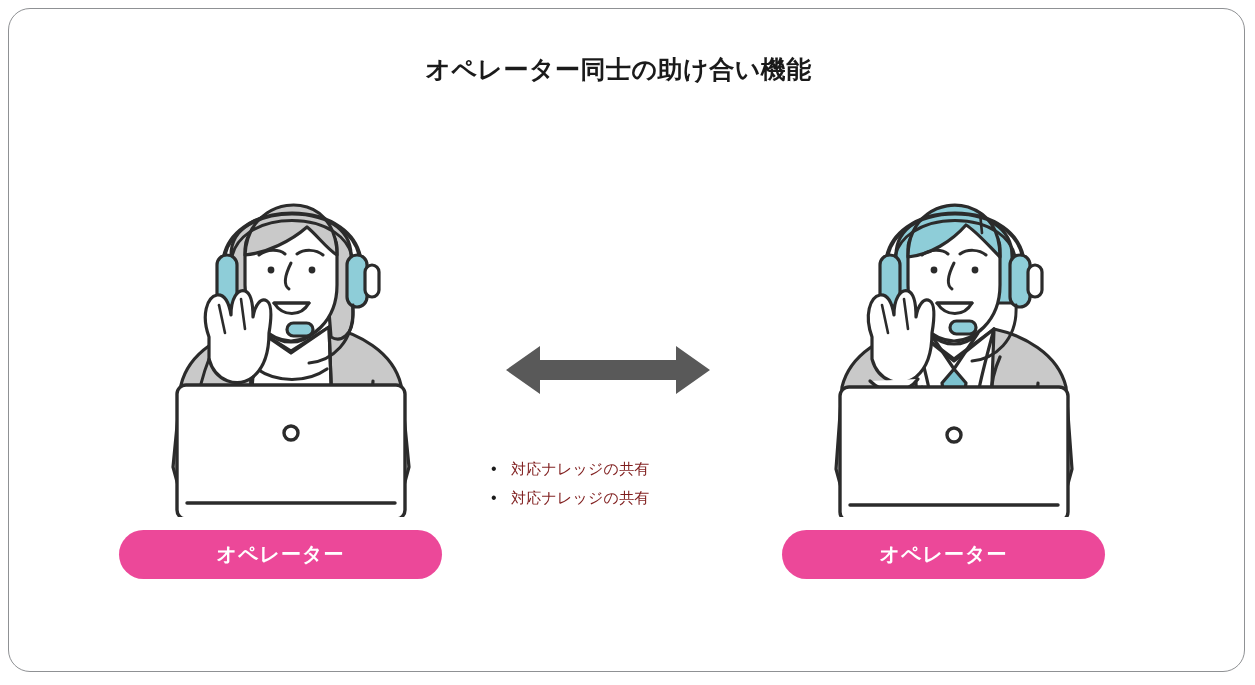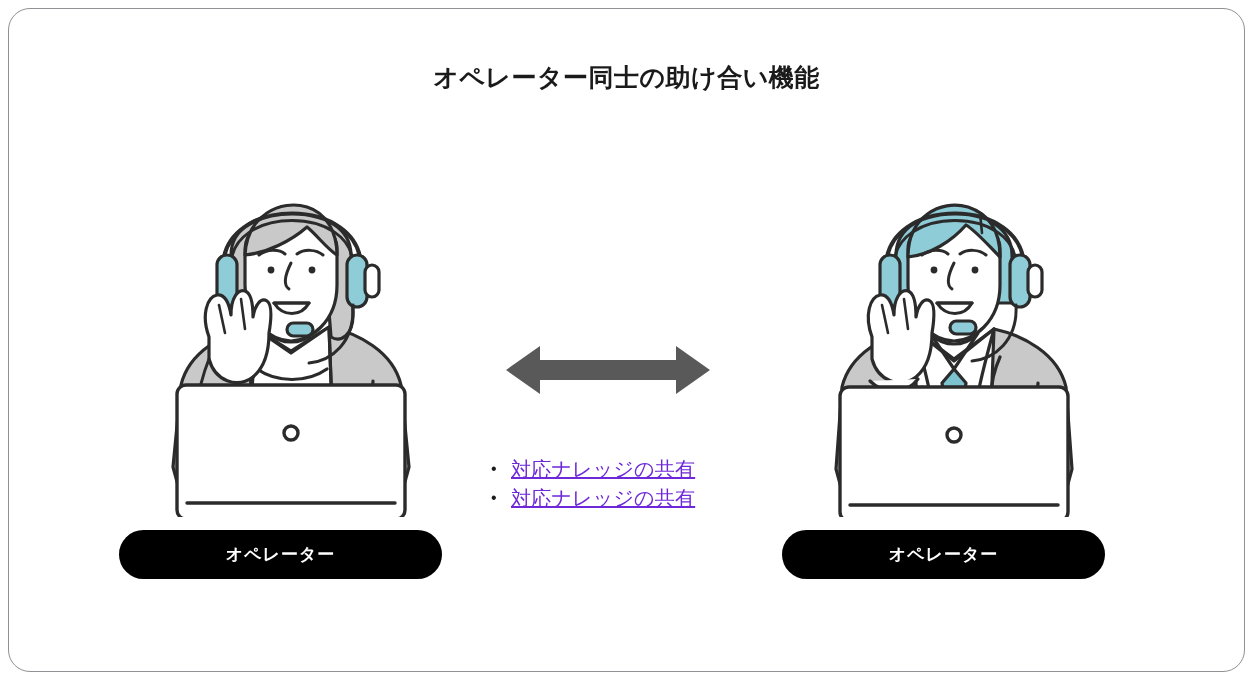--- a/index.html
+++ b/index.html
@@ -76,54 +76,53 @@
   }
   .bullet-dot {
     width: 20px;
     flex: 0 0 20px;
     font-size: 16px;
     line-height: 20px;
     color: #1a1a1a;
     text-align: left;
   }
   .bullet-text {
-    font-size: 20px;
+    font-size: 15px;
     line-height: 20px;
-    color: #6d28d9;
+    color: #7f1d1d;
     letter-spacing: 0.2px;
-    text-decoration: underline;
   }
 
   
   .pill-button {
     position: absolute;
     top: 529px;
     height: 49px;
     border-radius: 26px;
-    background: #000000;
+    background: #ec4899;
     color: #ffffff;
-    font-size: 17px;
+    font-size: 20px;
     font-weight: 700;
     letter-spacing: 1px;
     display: flex;
     align-items: center;
     justify-content: center;
     box-sizing: border-box;
     border: none;
     font-family: "Liberation Sans", "DejaVu Sans", sans-serif;
   }
   .pill-button.left  { left: 118px; width: 323px; }
   .pill-button.right { left: 781px; width: 323px; }
 </style>
 </head>
 <body>
 
 <div class="slide-frame">
 
-  <div class="slide-title" style="position:absolute; left:-9px; top:52px; width:1237px;padding-left:8px;">オペレーター同士の助け合い機能</div>
+  <div class="slide-title" style="position:absolute; left:-9px; top:44px; width:1237px;">オペレーター同士の助け合い機能</div>
 
   <div class="figure left">
     <svg viewBox="0 0 300 380" xmlns="http://www.w3.org/2000/svg">
       <g fill="none" stroke="#2b2b2b" stroke-width="3.2" stroke-linecap="round" stroke-linejoin="round">
 
         <path d="M40 248 C 48 214, 84 196, 112 190
                  L 150 214 L 188 190
                  C 216 196, 252 214, 260 248
                  L 268 330 L 262 352 L 38 352 L 32 330 Z" fill="#c9c9c9"></path>
 

